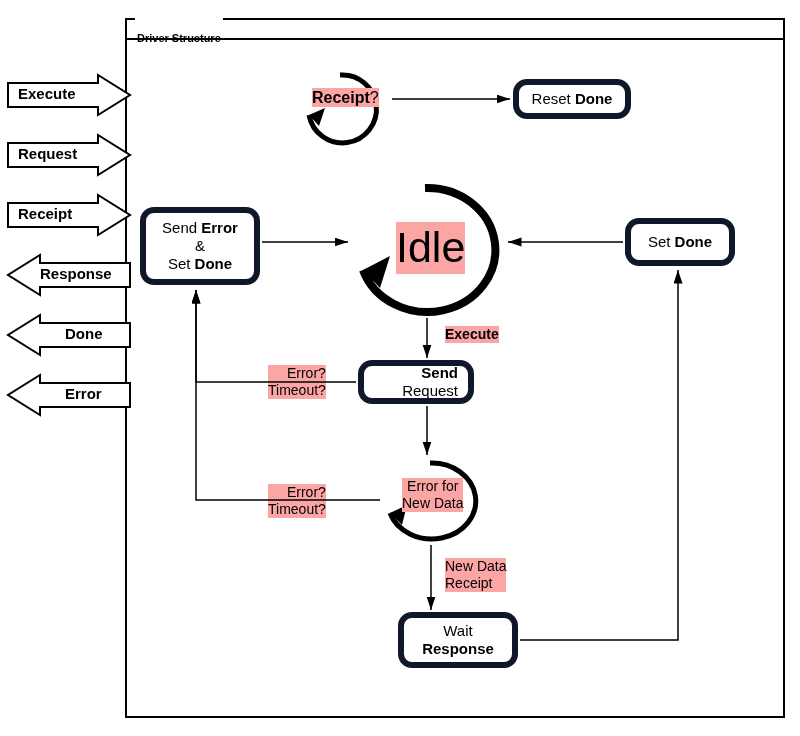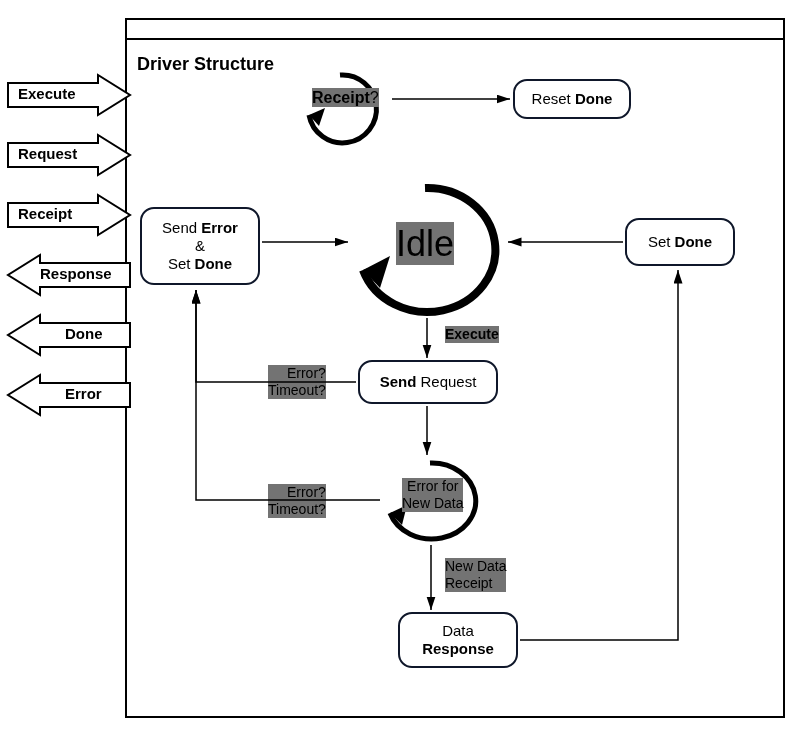--- a/index.html
+++ b/index.html
@@ -21,22 +21,22 @@
     left: 125px;
     top: 18px;
     width: 660px;
     height: 700px;
     border: 2px solid #000;
     box-sizing: border-box;
   }
   .frame-title {
     position: absolute;
     left: 135px;
-    top: 38px;
-    font-size: 18px;
+    top: 16px;
+    font-size: 11px;
     font-weight: bold;
     background: #fff;
     padding: 16px 2px;
   }
   .frame-title-underline {
     position: absolute;
     left: 127px;
     top: 38px;
     width: 656px;
     height: 0;
@@ -50,41 +50,41 @@
     align-items: center;
   }
   .port-label {
     font-size: 15px;
     font-weight: bold;
     white-space: nowrap;
   }
   
   .node {
     position: absolute;
-    border: 2px solid #0f172a;
+    border: 6px solid #0f172a;
     border-radius: 14px;
     background: #fff;
     display: flex;
     flex-direction: column;
     align-items: center;
     justify-content: center;
     text-align: center;
     font-size: 15px;
     padding: 6px 10px;
     box-sizing: border-box;
     line-height: 1.2;
   }
   .bold { font-weight: bold; }
   
   .lbl {
     position: absolute;
     font-size: 14px;
     text-align: center;
     line-height: 1.2;
-    background: #737373;
+    background: #fca5a5;
   }
   svg { position: absolute; overflow: visible; }
 </style>
 </head>
 <body>
 
 <div class="stage">
 
   <div class="frame"></div>
   <div class="frame-title">Driver Structure</div>
@@ -148,37 +148,37 @@
   <div class="node" style="left:140px; top:207px; width:120px; height:78px;">
     <div><span>Send </span><span class="bold">Error</span></div>
     <div>&amp;</div>
     <div><span>Set </span><span class="bold">Done</span></div>
   </div>
 
   <svg style="left:330; top:170;" width="190" height="170">
     <path d="M 95 18 A 68 62 0 1 1 33 100" fill="none" stroke="#000" stroke-width="8"></path>
     <polygon points="33,100 60,86 50,118" fill="#000"></polygon>
   </svg>
-  <div class="lbl" style="left:396px; top:222px; font-size:36px;">Idle</div>
+  <div class="lbl" style="left:396px; top:222px; font-size:43px;">Idle</div>
 
   <div class="node" style="left:625px; top:218px; width:110px; height:48px;">
     <div><span>Set </span><span class="bold">Done</span></div>
   </div>
 
   <svg style="left:0; top:0;" width="800" height="736">
     <line x1="262" y1="242" x2="348" y2="242" stroke="#000" stroke-width="1.5" marker-end="url(#arrHead)"></line>
     <line x1="623" y1="242" x2="508" y2="242" stroke="#000" stroke-width="1.5" marker-end="url(#arrHead)"></line>
   </svg>
 
   <div class="lbl bold" style="left:445px; top:326px;">Execute</div>
   <svg style="left:0; top:0;" width="800" height="736">
     <line x1="427" y1="318" x2="427" y2="358" stroke="#000" stroke-width="1.5" marker-end="url(#arrHead)"></line>
   </svg>
 
-  <div class="node" style="left:358px; top:360px; width:140px; height:44px;">
+  <div class="node" style="left:358px; top:360px; width:116px; height:44px;text-align:right;">
     <div><span class="bold">Send</span><span> Request</span></div>
   </div>
 
   <div class="lbl" style="left:268px; top:365px; text-align:right;">
     <div>Error?</div>
     <div>Timeout?</div>
   </div>
   <svg style="left:0; top:0;" width="800" height="736">
     <polyline points="356,382 196,382 196,290" fill="none" stroke="#000" stroke-width="1.5" marker-end="url(#arrHead)"></polyline>
   </svg>
@@ -206,21 +206,21 @@
 
   <div class="lbl" style="left:445px; top:558px; text-align:left;">
     <div>New Data</div>
     <div>Receipt</div>
   </div>
   <svg style="left:0; top:0;" width="800" height="736">
     <line x1="431" y1="545" x2="431" y2="610" stroke="#000" stroke-width="1.5" marker-end="url(#arrHead)"></line>
   </svg>
 
   <div class="node" style="left:398px; top:612px; width:120px; height:56px;">
-    <div>Data</div>
+    <div>Wait</div>
     <div class="bold">Response</div>
   </div>
 
   <svg style="left:0; top:0;" width="800" height="736">
     <polyline points="520,640 678,640 678,270" fill="none" stroke="#000" stroke-width="1.5" marker-end="url(#arrHead)"></polyline>
   </svg>
 
 </div>
 
 </body></html>

